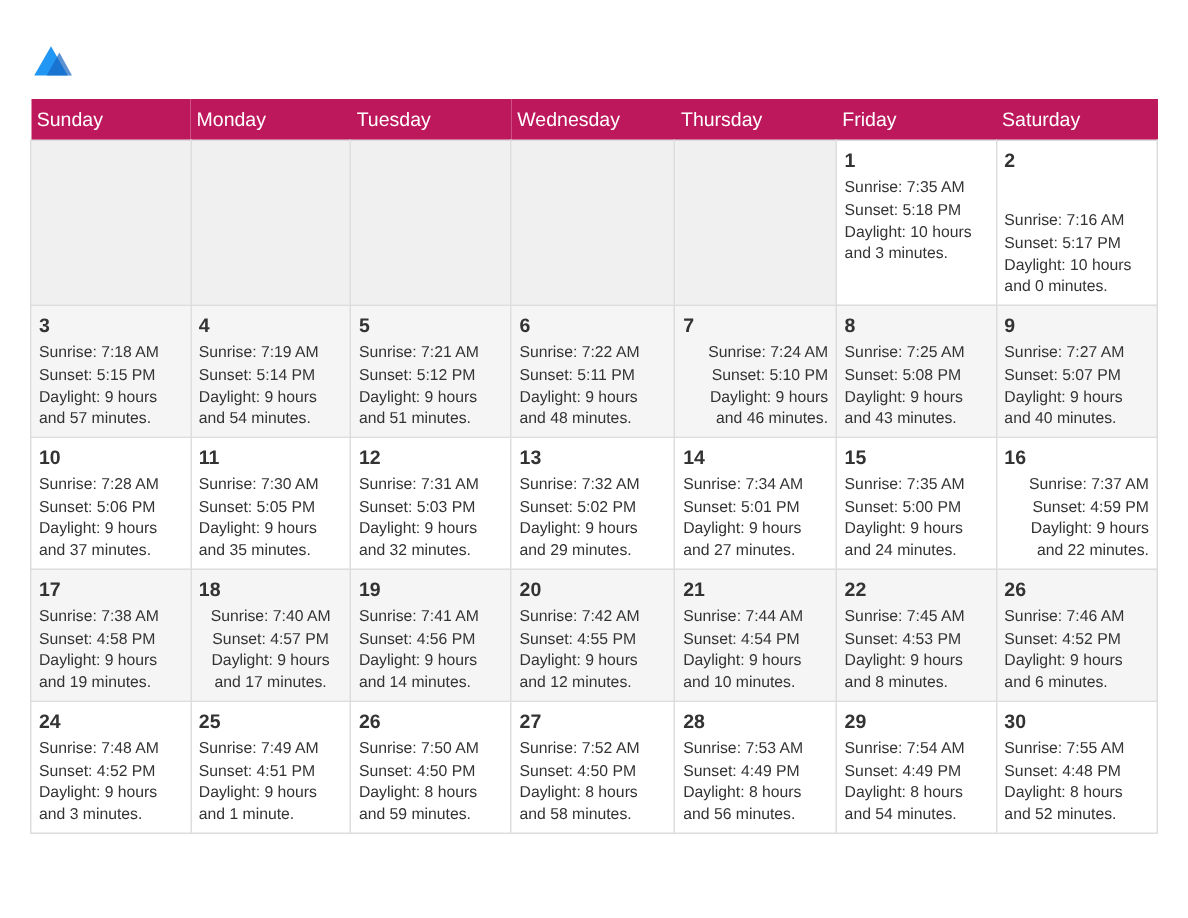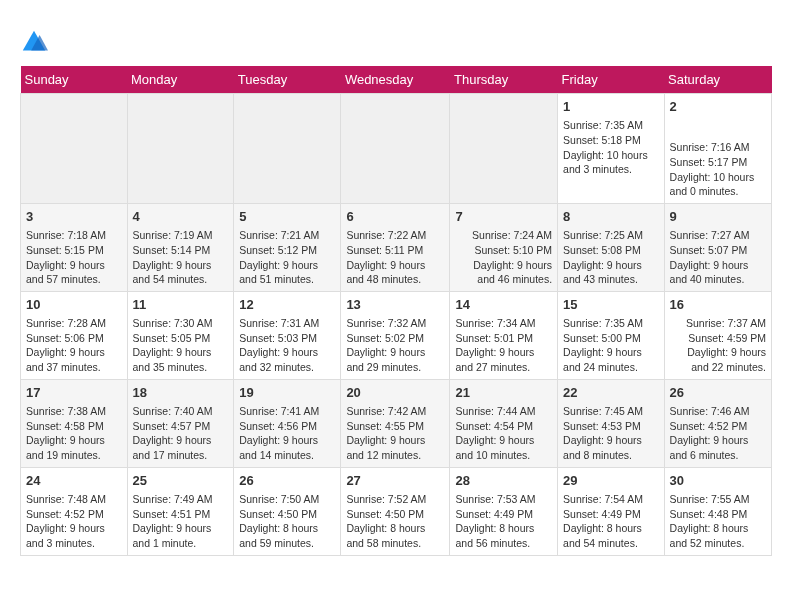--- a/index.html
+++ b/index.html
@@ -231,21 +231,21 @@
       </tr>
       <tr>
         <td>
           <span class="day-num">17</span>
           <div class="day-info" style="white-space: pre-line;">Sunrise: 7:38 AM
 Sunset: 4:58 PM
 Daylight: 9 hours and 19 minutes.</div>
         </td>
         <td>
           <span class="day-num">18</span>
-          <div class="day-info" style="white-space: pre-line;">Sunrise: 7:40 AM
+          <div class="day-info" style="white-space: pre-line; text-align: center;">Sunrise: 7:40 AM
 Sunset: 4:57 PM
 Daylight: 9 hours and 17 minutes.</div>
         </td>
         <td>
           <span class="day-num">19</span>
           <div class="day-info" style="white-space: pre-line;">Sunrise: 7:41 AM
 Sunset: 4:56 PM
 Daylight: 9 hours and 14 minutes.</div>
         </td>
         <td>

